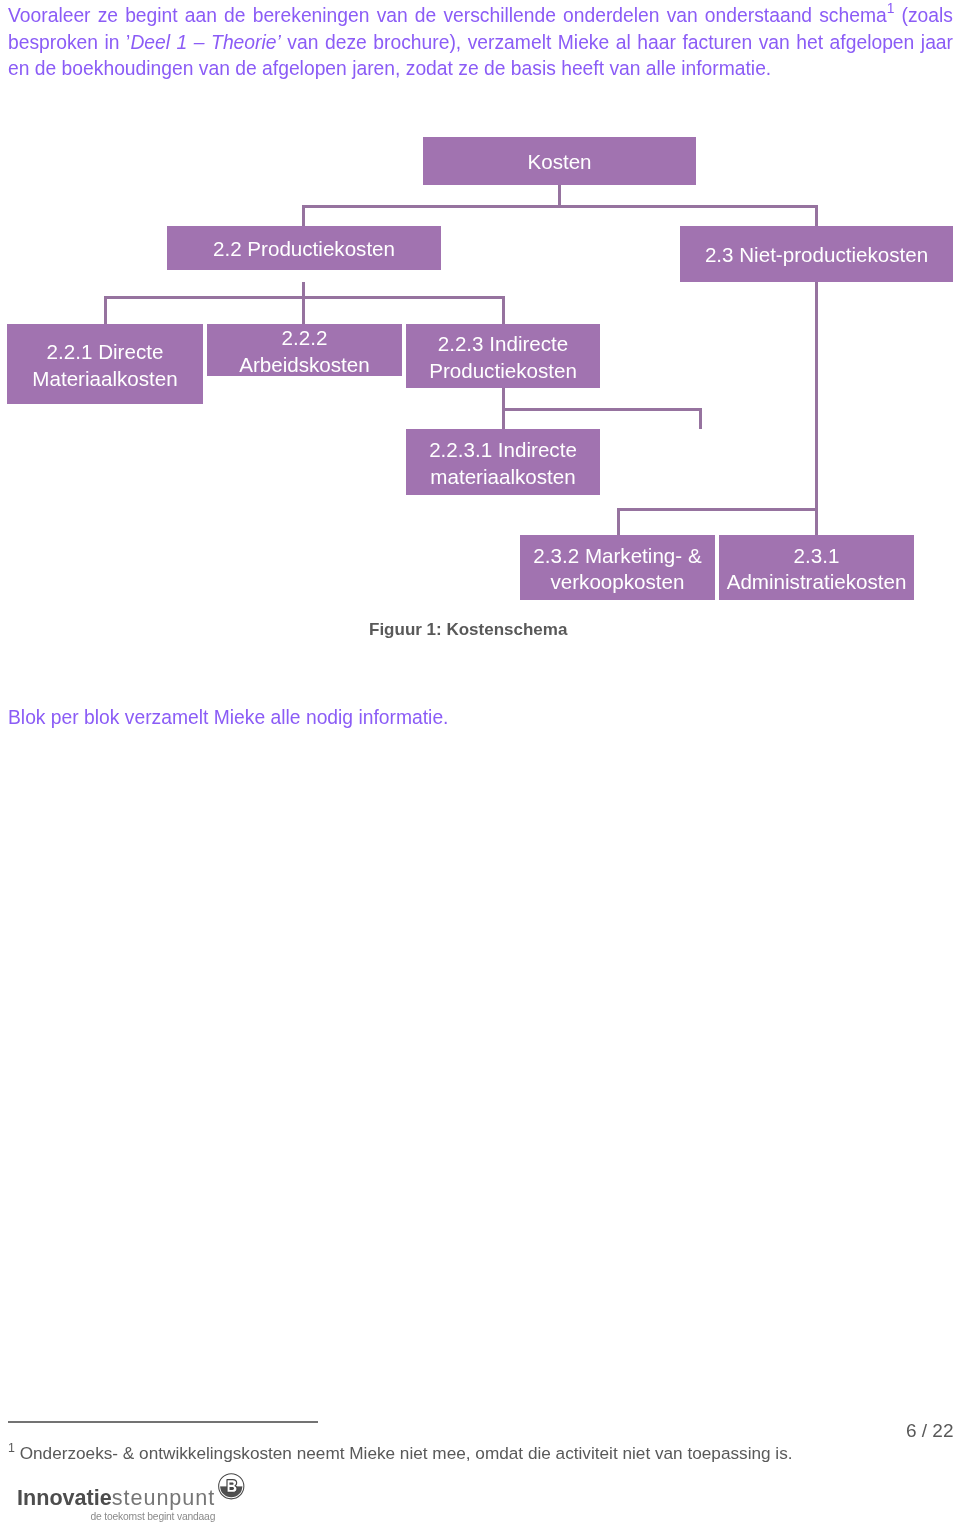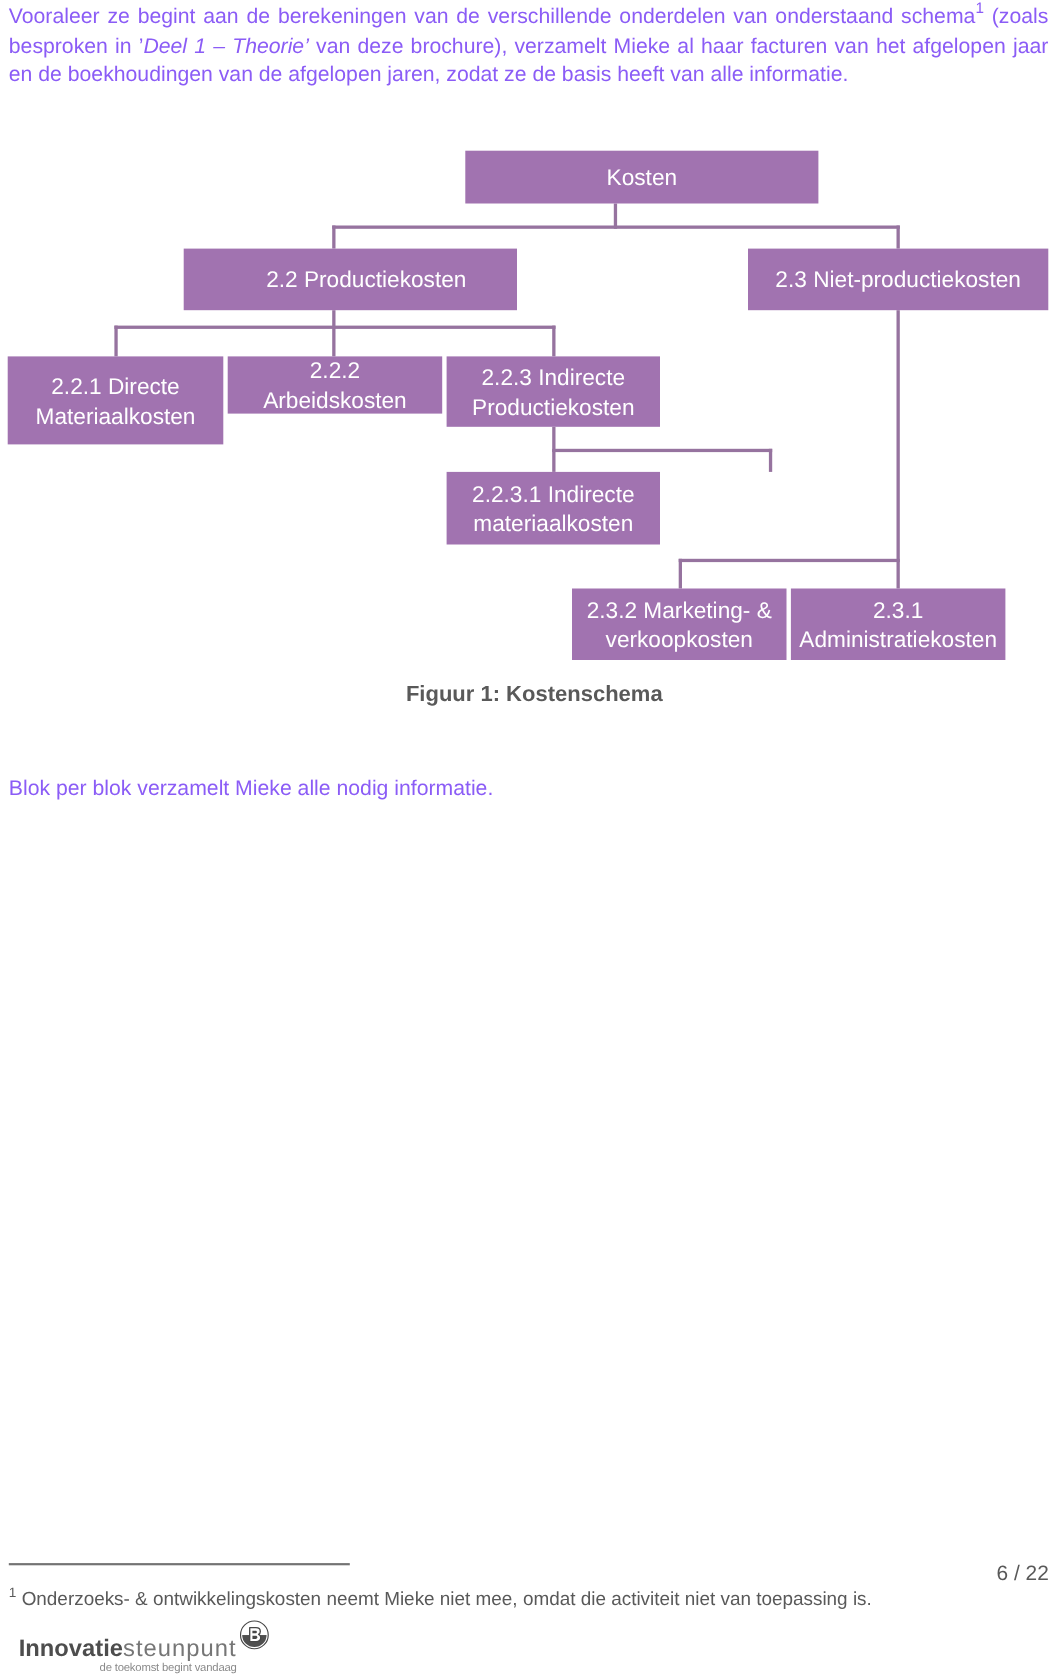--- a/index.html
+++ b/index.html
@@ -7,21 +7,21 @@
        -webkit-font-smoothing:antialiased;}
   .page{position:relative;width:960px;height:1525px;overflow:hidden;transform:translateZ(0);}
   .para{position:absolute;color:#8b5cf6;font-size:19.3px;line-height:26.4px;text-align:justify;}
   .para i{font-style:italic;}
   sup{font-size:0.72em;vertical-align:baseline;position:relative;top:-0.68em;line-height:0;}
   .diagram{position:absolute;left:0;top:0;width:960px;height:640px;}
   .node{position:absolute;background:#a173b0;color:#fff;display:flex;align-items:center;
         justify-content:center;text-align:center;font-size:20.6px;line-height:26.5px;}
   .nlab{position:relative;top:1.5px;}
   .ln{position:absolute;background:#96739f;}
-  .caption{position:absolute;color:#595959;font-size:20px;font-weight:bold;}
+  .caption{position:absolute;color:#595959;font-size:17px;font-weight:bold;}
   .fnrule{position:absolute;background:#737373;height:1.6px;}
   .footnote{position:absolute;color:#595959;font-size:17.2px;line-height:22px;}
   .footnote sup{font-size:0.72em;top:-0.55em;}
   .pageno{position:absolute;color:#595959;font-size:19px;}
   .logo{position:absolute;}
   .logo-word{white-space:nowrap;line-height:1;}
   .logo-bold{font-size:21.6px;font-weight:bold;color:#4d4d4d;}
   .logo-light{font-size:21.6px;font-weight:400;color:#767676;letter-spacing:0.95px;}
   .logo-tag{font-size:10.3px;color:#8a8a8a;letter-spacing:-0.18px;margin-left:73.5px;margin-top:2px;white-space:nowrap;}
   .logo-badge{position:absolute;left:200px;top:-15px;}
@@ -46,24 +46,24 @@
     <div class="ln" style="left:502px;top:296px;width:3px;height:28px;"></div>
 
     <div class="ln" style="left:502px;top:388px;width:3px;height:41px;"></div>
     <div class="ln" style="left:502px;top:408px;width:200px;height:3px;"></div>
     <div class="ln" style="left:699px;top:408px;width:3px;height:21px;"></div>
 
     <div class="ln" style="left:815px;top:282px;width:3px;height:253px;"></div>
     <div class="ln" style="left:617px;top:508px;width:201px;height:3px;"></div>
     <div class="ln" style="left:617px;top:508px;width:3px;height:27px;"></div>
 
-    <div class="node" style="left:423px;top:137px;width:321px;height:48px;">
+    <div class="node" style="left:423px;top:137px;width:273px;height:48px;">
         <span class="nlab"><span>Kosten</span></span>
       </div>
-    <div class="node" style="left:167px;top:226px;width:274px;height:56px;padding-left:29px;">
+    <div class="node" style="left:167px;top:226px;width:274px;height:44px;">
         <span class="nlab"><span>2.2 Productiekosten</span></span>
       </div>
     <div class="node" style="left:680px;top:226px;width:273px;height:56px;">
         <span class="nlab"><span>2.3 Niet-productiekosten</span></span>
       </div>
     <div class="node" style="left:7px;top:324px;width:196px;height:80px;">
         <span class="nlab"><span>2.2.1 Directe</span><br><span>Materiaalkosten</span></span>
       </div>
     <div class="node" style="left:207px;top:324px;width:195px;height:52px;">
         <span class="nlab"><span>2.2.2</span><br><span>Arbeidskosten</span></span>

